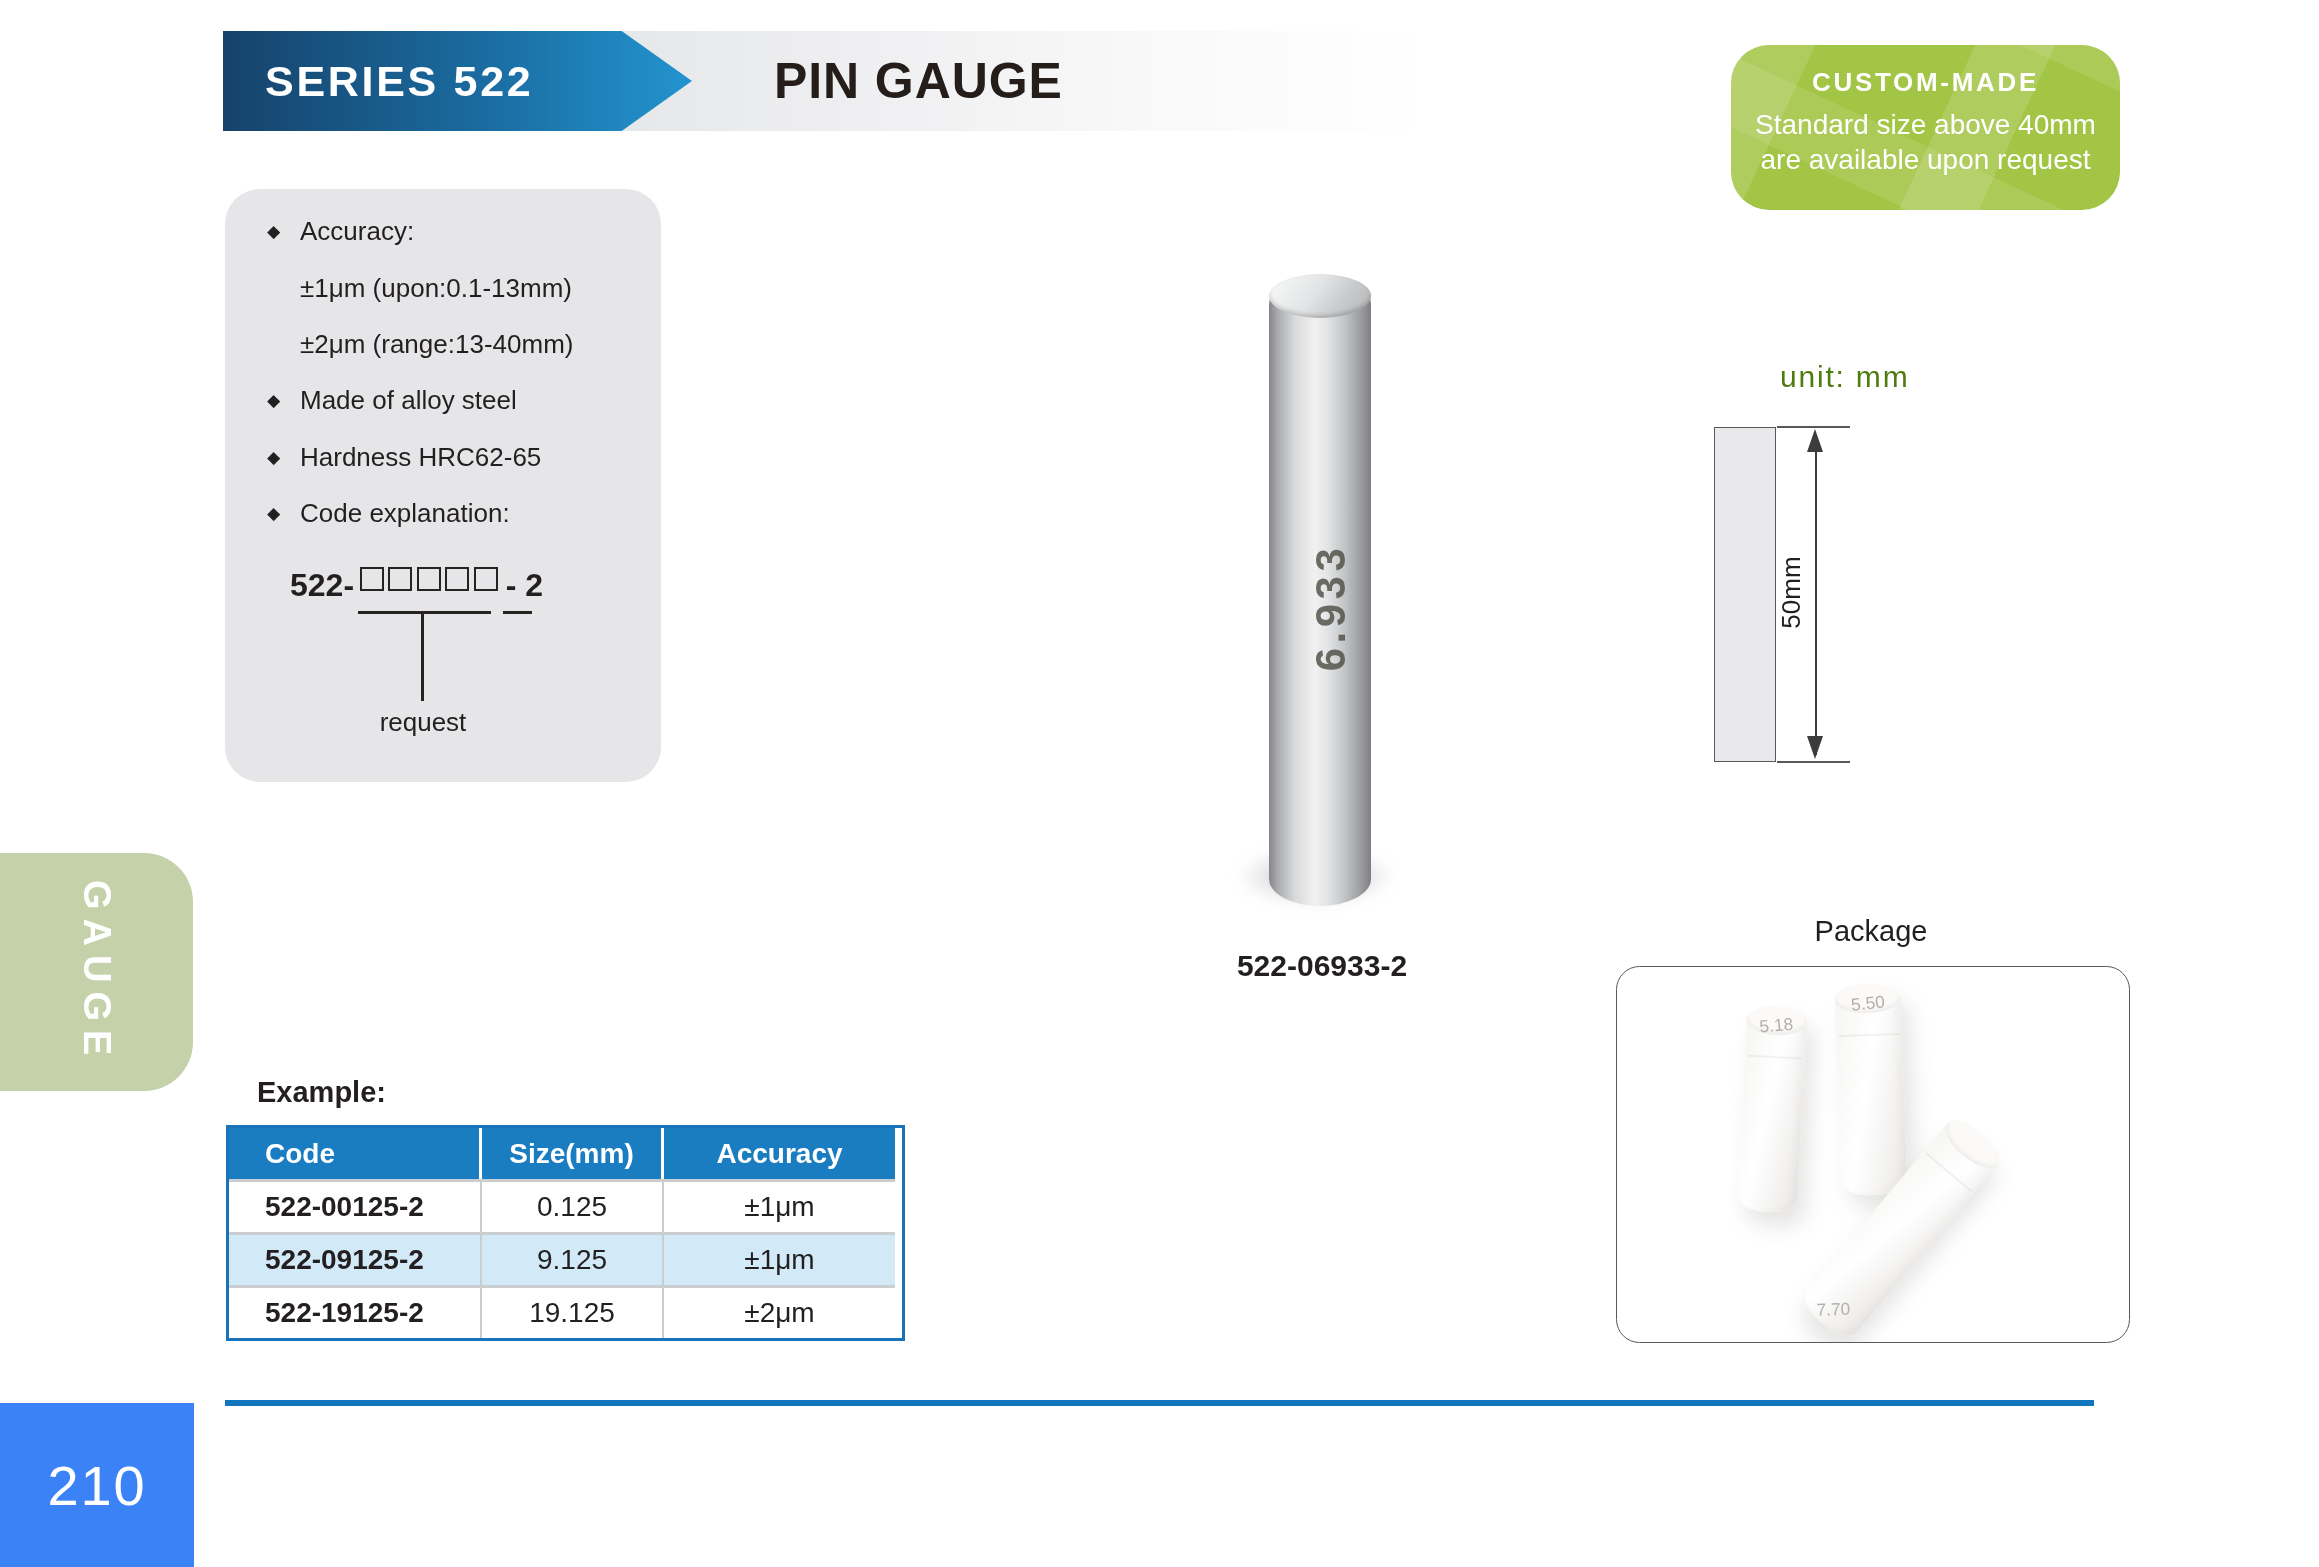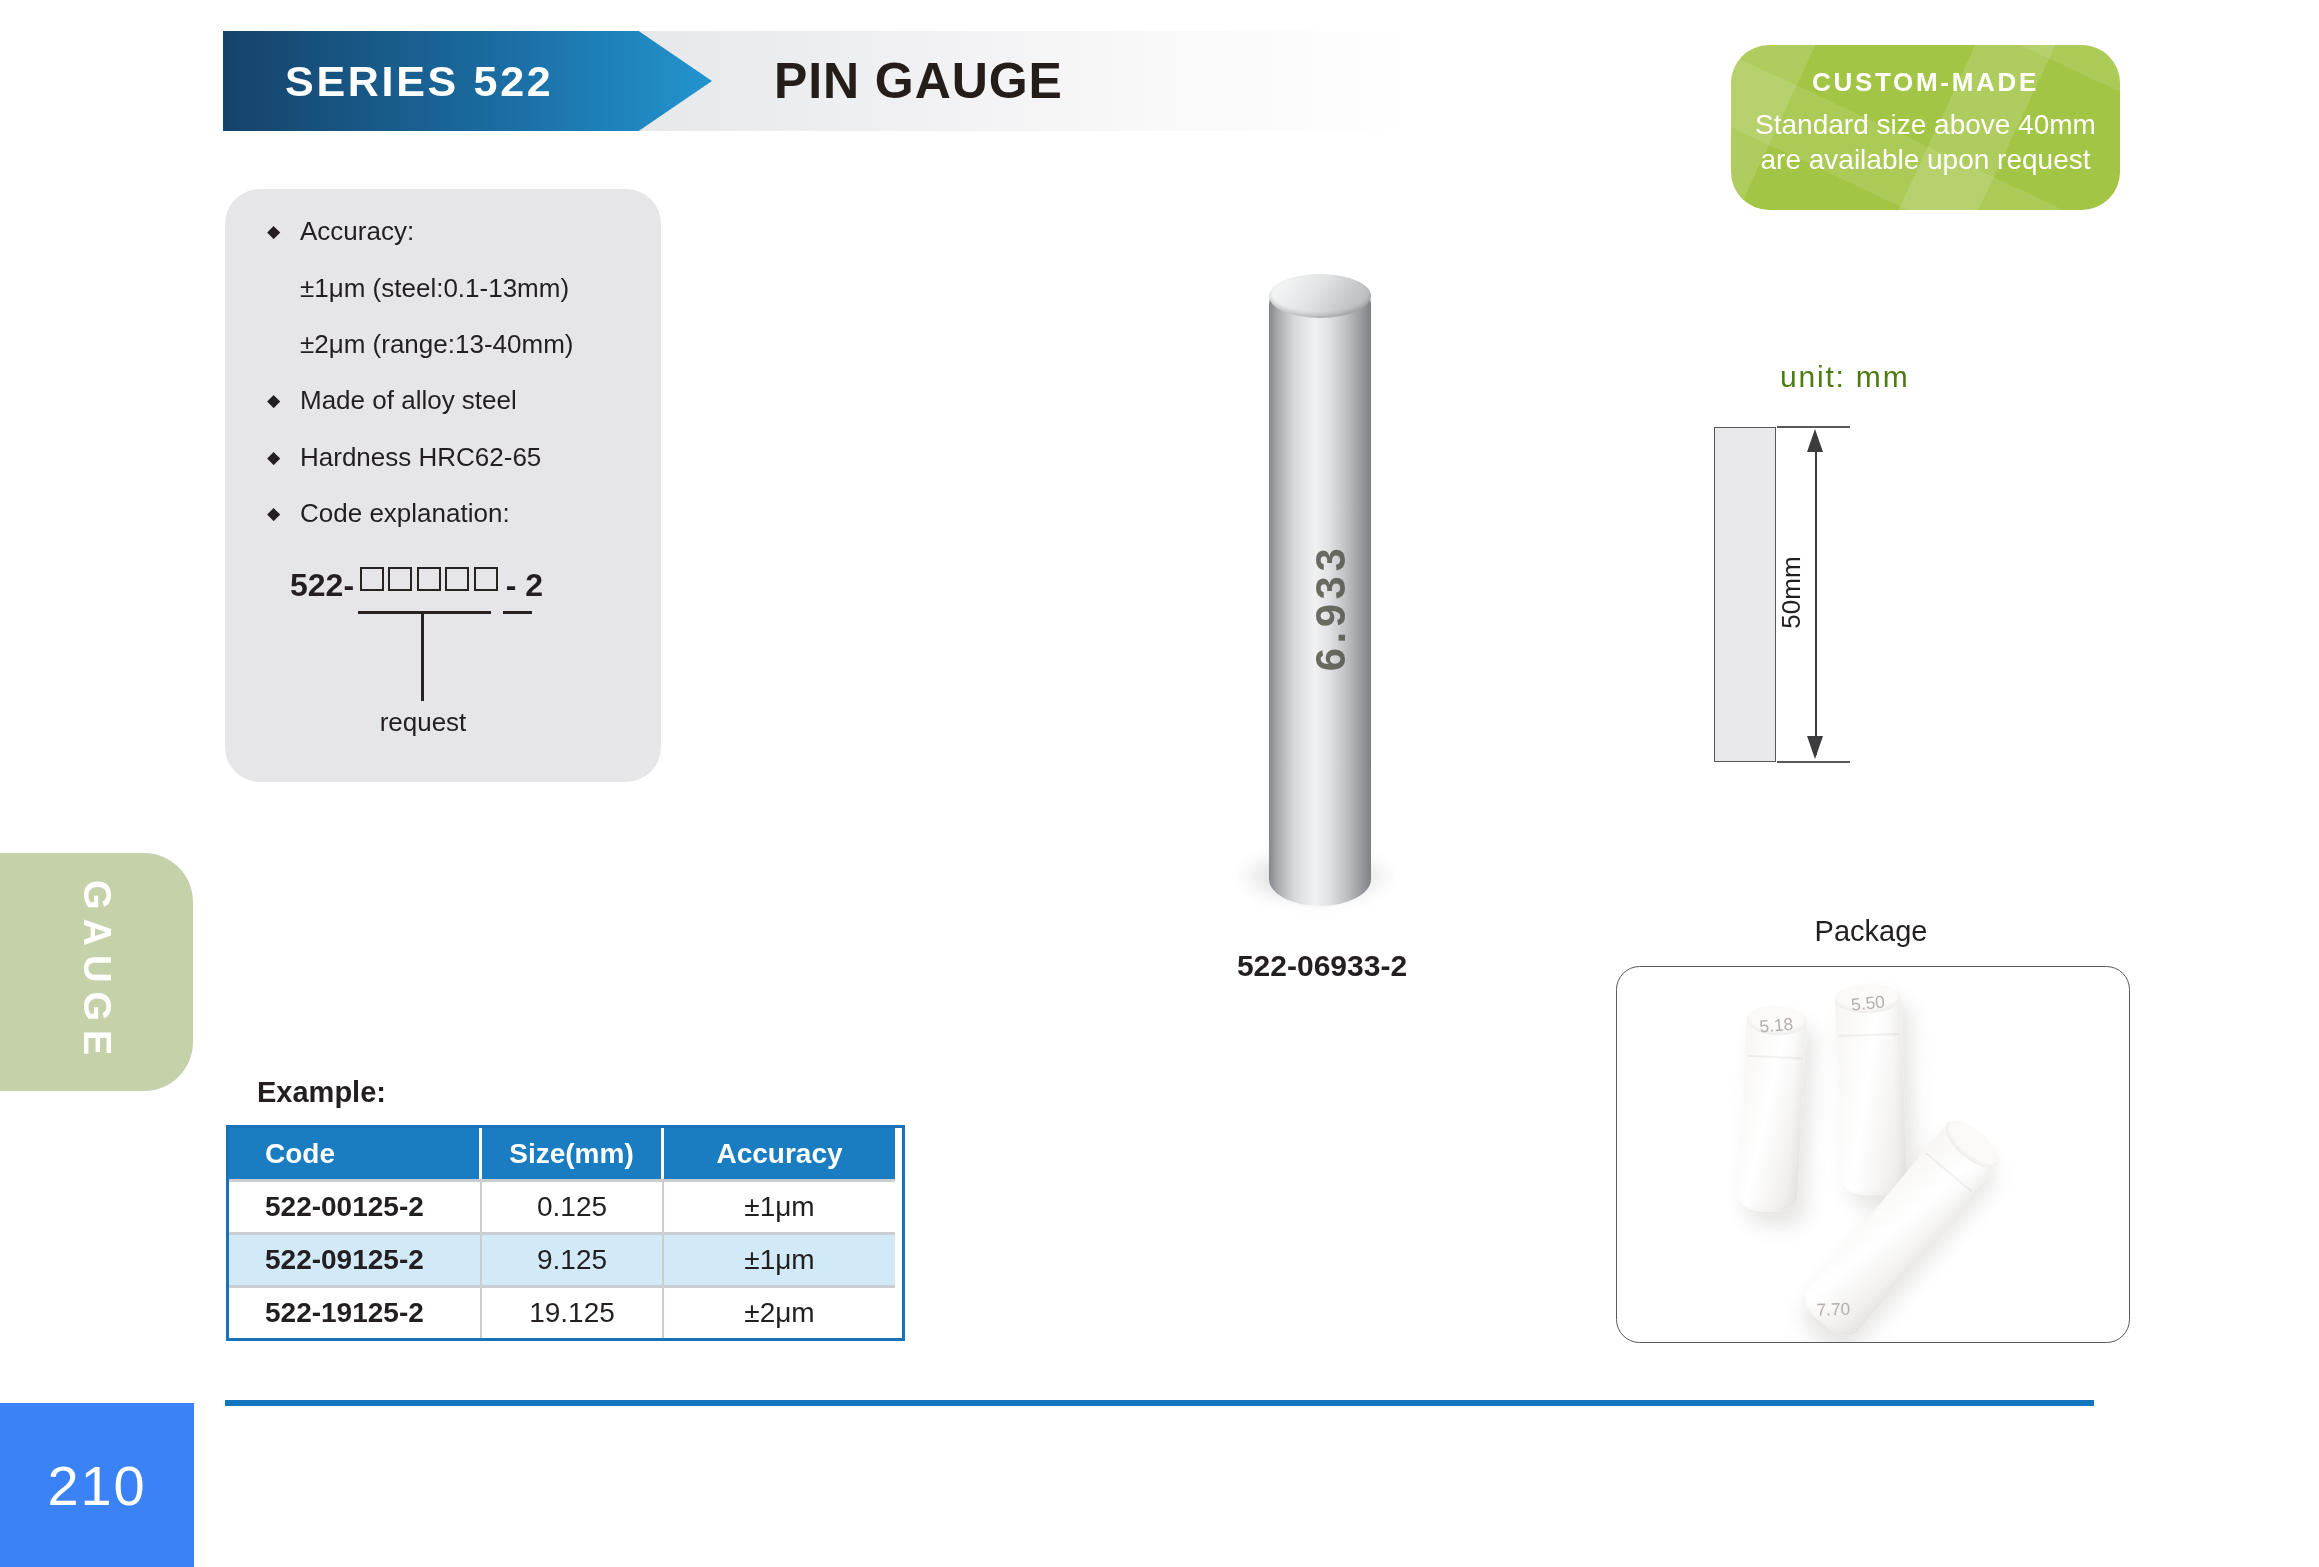--- a/index.html
+++ b/index.html
@@ -4,21 +4,21 @@
 <style>
   html,body{margin:0;padding:0;width:2319px;height:1567px;overflow:hidden;background:#fff;}
   body{font-family:"Liberation Sans", sans-serif;color:#231f20;position:relative;}
   .abs{position:absolute;}
 
   
   .header-strip{left:223px;top:31px;width:1200px;height:100px;
     background:linear-gradient(90deg,#dcdde0 0%,#e7e8ea 35%,#f9f9fa 78%,#ffffff 100%);}
   .series-banner{left:223px;top:31px;width:469px;height:100px;
     clip-path:polygon(0 0,85% 0,100% 50%,85% 100%,0 100%);
-    background:linear-gradient(90deg,#16426a 0%,#1a6ba0 55%,#2394cf 100%);padding-left:20px;}
+    background:linear-gradient(90deg,#16426a 0%,#1a6ba0 55%,#2394cf 100%);}
   .series-banner span{display:block;padding-left:42px;line-height:100px;
     font-size:43px;font-weight:bold;color:#ffffff;letter-spacing:2.7px;}
   .page-title{left:740px;top:31px;height:100px;line-height:100px;
     font-size:50px;font-weight:bold;color:#241d19;letter-spacing:0.9px;margin-left:34px;}
 
   
   .badge{left:1731px;top:45px;width:389px;height:165px;border-radius:38px;
     background:#a3c546;overflow:hidden;text-align:center;}
   .badge::before{content:"";position:absolute;inset:-36px;
     background:
@@ -132,21 +132,21 @@
     <div class="badge-line">are available upon request</div>
   </div>
 
   <div class="abs info-box">
     <div class="feat-row" style="top:27px;">
       <span class="feat-bullet">◆</span>
       <span class="feat-text">Accuracy:</span>
     </div>
     <div class="feat-row" style="top:84px;">
       <span class="feat-bullet"></span>
-      <span class="feat-text">±1μm (steel:0.1-13mm)</span>
+      <span class="feat-text">±1μm (upon:0.1-13mm)</span>
     </div>
     <div class="feat-row" style="top:140px;">
       <span class="feat-bullet"></span>
       <span class="feat-text">±2μm (range:13-40mm)</span>
     </div>
     <div class="feat-row" style="top:196px;">
       <span class="feat-bullet">◆</span>
       <span class="feat-text">Made of alloy steel</span>
     </div>
     <div class="feat-row" style="top:253px;">

